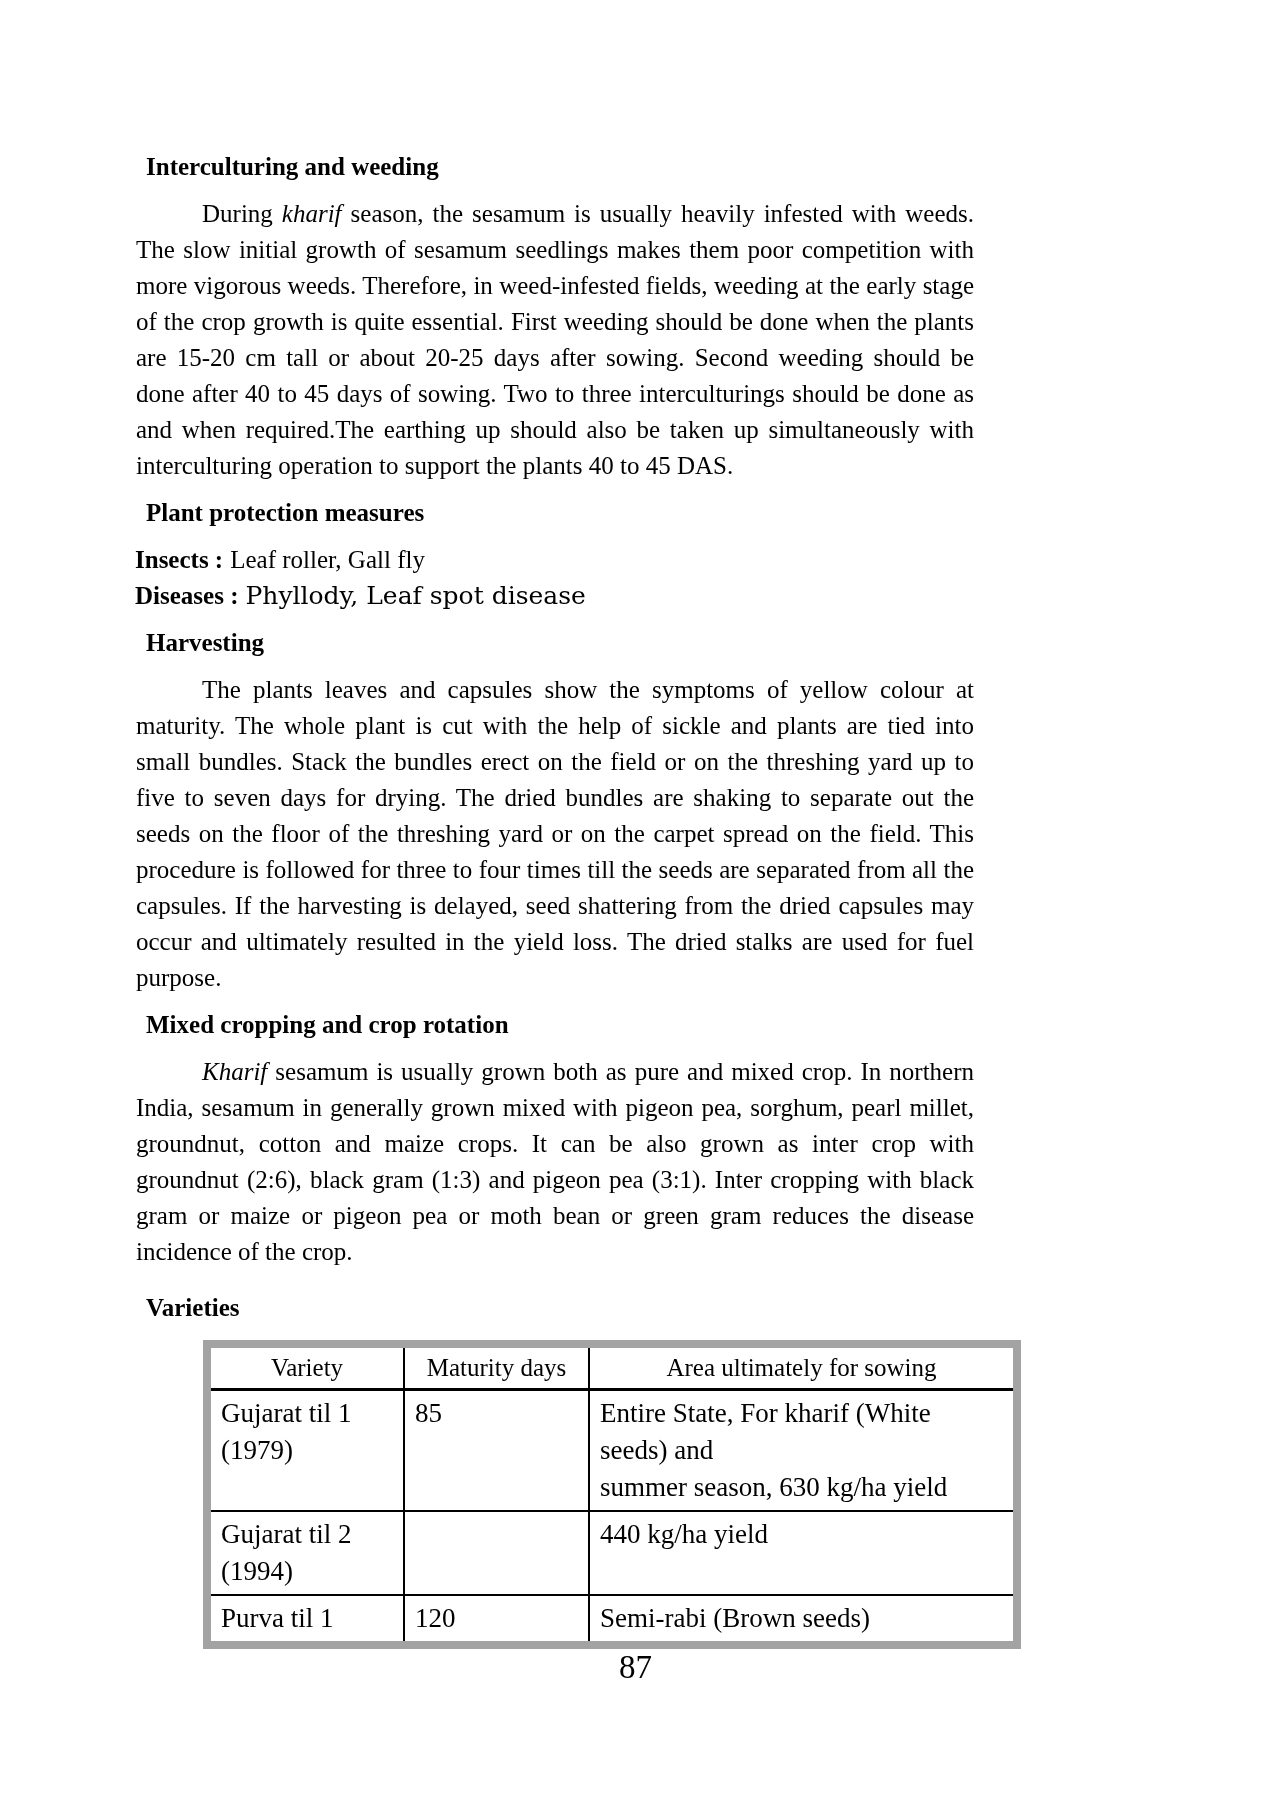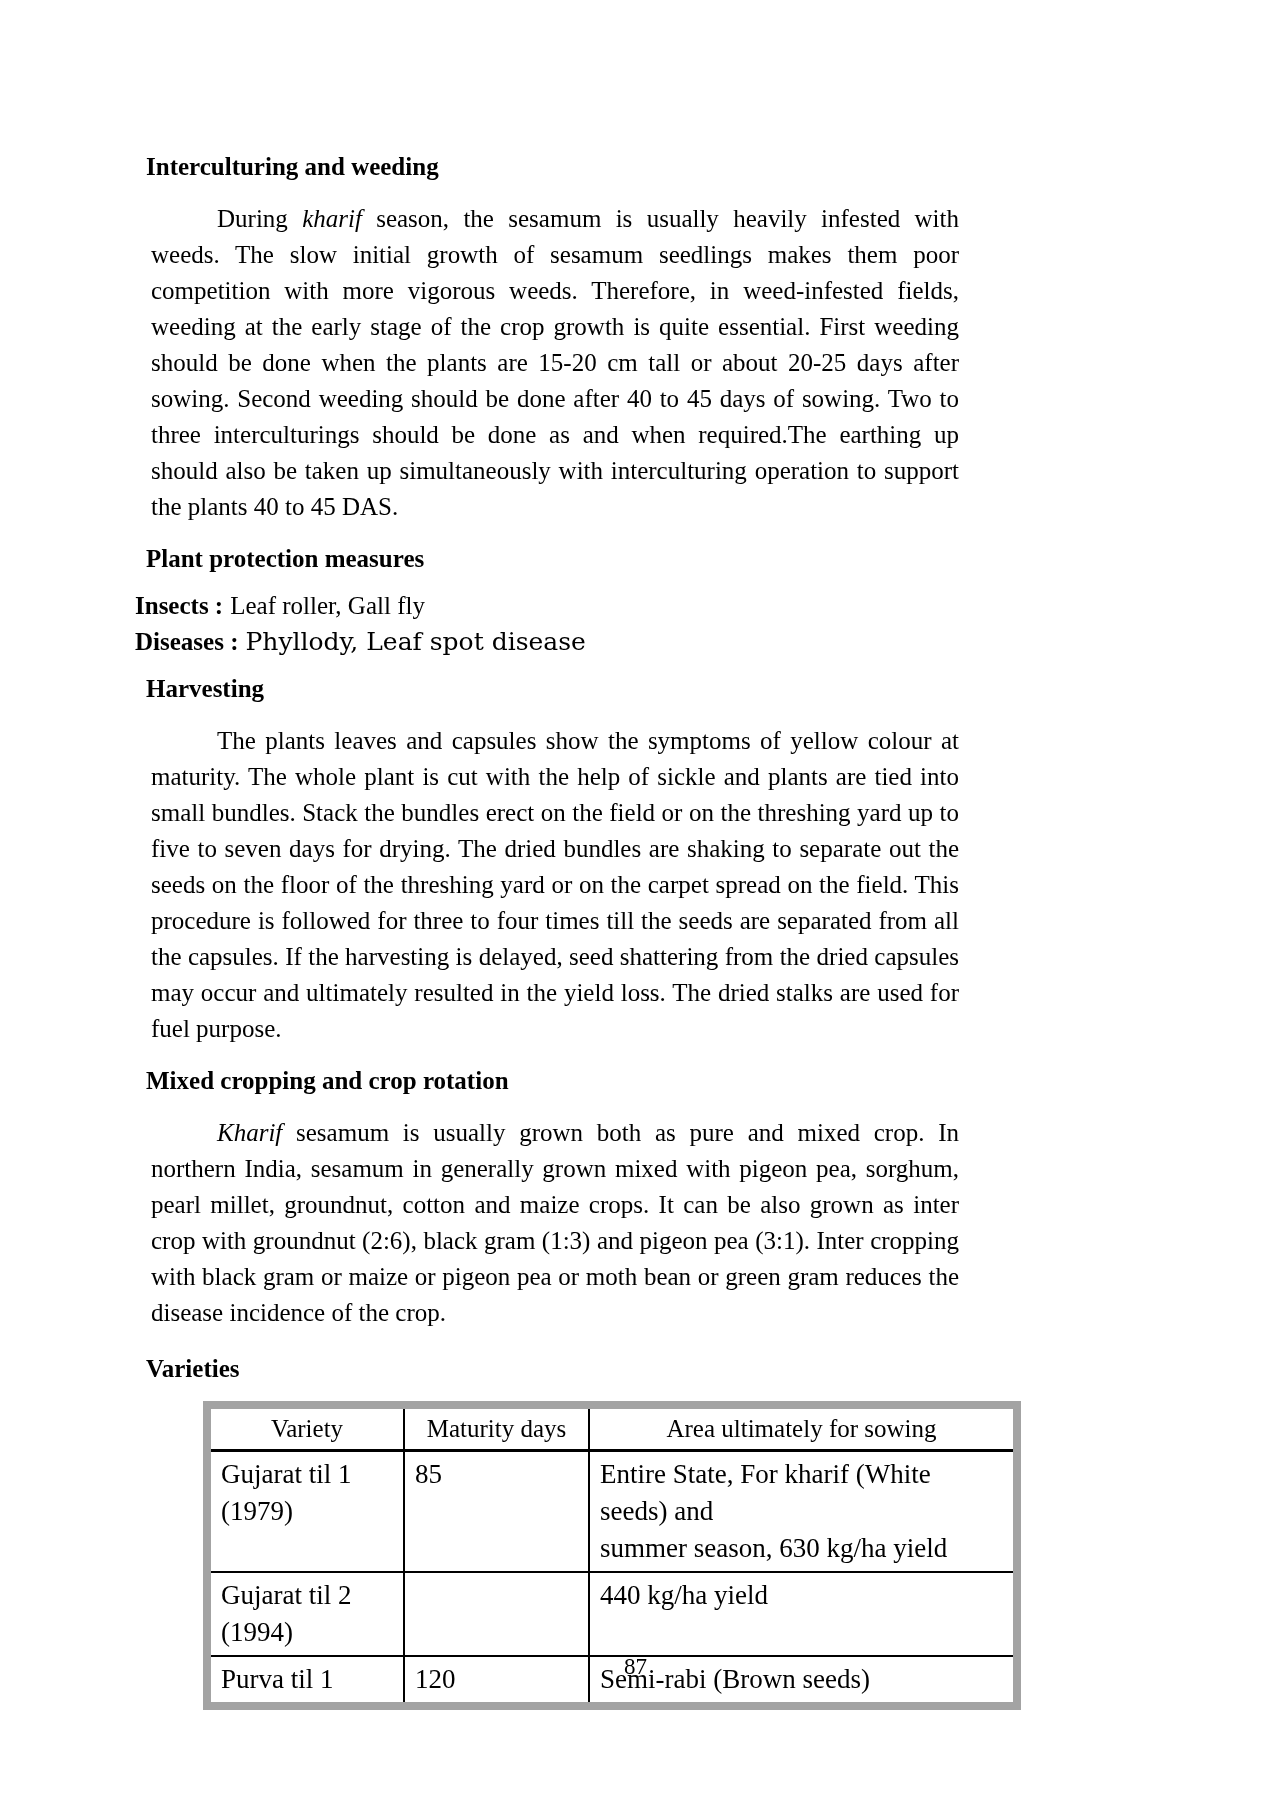--- a/index.html
+++ b/index.html
@@ -26,21 +26,21 @@
     font-size: 25px;
     line-height: 36px;
     font-weight: bold;
     margin: 11px;
   }
   .para {
     font-size: 25px;
     line-height: 36px;
     text-align: justify;
     text-indent: 66px;
-    margin: 16px;
+    margin: 1px;
   }
   .label-line {
     font-size: 25px;
     line-height: 36px;
     margin: 0;
   }
   .label-line .lbl {
     font-weight: bold;
   }
   .label-line .val {
@@ -81,21 +81,21 @@
     vertical-align: top;
     padding: 4px 10px;
     white-space: pre-line;
   }
   .footer {
     position: absolute;
     top: 1652px;
     left: 0;
     width: 100%;
     text-align: center;
-    font-size: 23px;
+    font-size: 33px;
     line-height: 30px;
   }
 </style>
 </head>
 <body>
 
 <div class="page">
   <div class="content">
 
     <h3 class="heading">Interculturing and weeding</h3>

